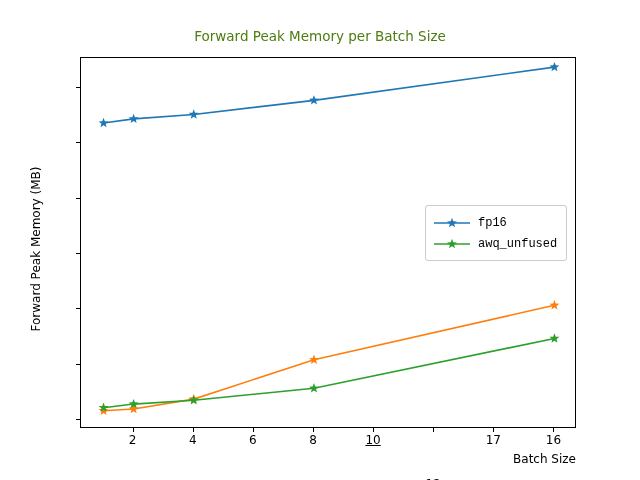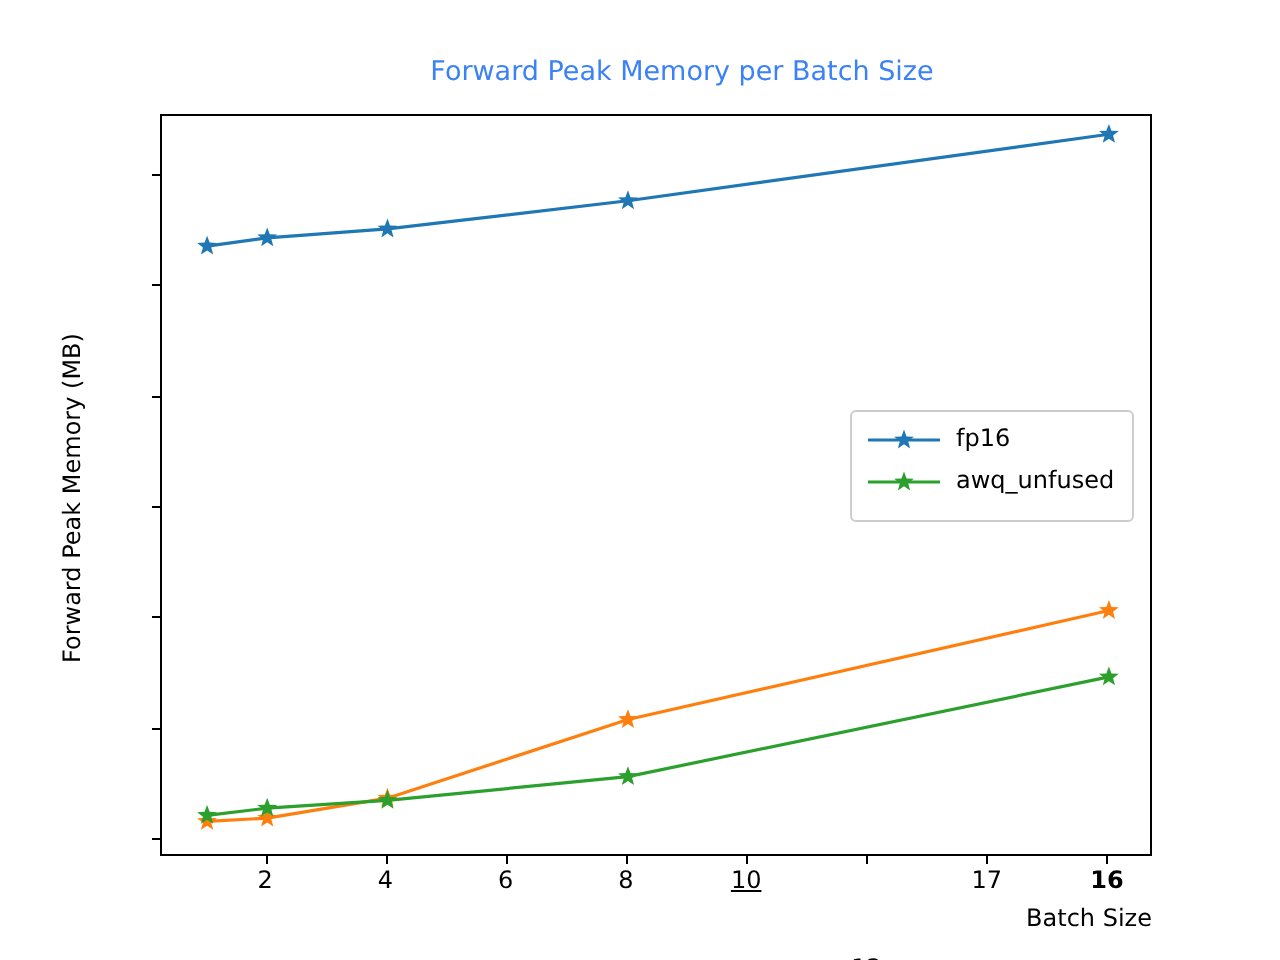--- a/index.html
+++ b/index.html
@@ -15,26 +15,26 @@
     color: #000000;
   }
   #figure {
     position: relative;
     width: 640px;
     height: 480px;
     background: #ffffff;
   }
   #chart-title {
     position: absolute;
-    left: 93px;
+    left: 72px;
     top: 28px;
     width: 496px;
     text-align: center;
     font-size: 13.5px;
-    color: #3b82f6;
+    color: #4d7c0f;
     white-space: nowrap;
   }
   #plot-area {
     position: absolute;
     left: 80px;
     top: 57px;
     width: 496px;
     height: 371px;
     border: 1.1px solid #000000;
     box-sizing: border-box;
@@ -95,22 +95,23 @@
     left: 425px;
     top: 205px;
     background: #ffffff;
     border: 0.9px solid #cccccc;
     border-radius: 3px;
     padding: 6px 9px 6px 7px;
     box-sizing: border-box;
   }
   .legend-row {
     display: flex;
-    align-items: flex-start;
+    align-items: center;
     height: 21px;
+    font-family: Liberation Mono, monospace;
   }
   .legend-sample {
     width: 38px;
     height: 14px;
     flex: 0 0 38px;
     margin-right: 7px;
   }
   .legend-text {
     font-size: 12px;
     white-space: nowrap;
@@ -129,21 +130,21 @@
 
   <div id="ytick-labels"></div>
   <div id="xtick-labels">
       <div class="xtick-label" style="left: 132.606px;">2</div>
       <div class="xtick-label" style="left: 192.727px;">4</div>
       <div class="xtick-label" style="left: 252.848px;">6</div>
       <div class="xtick-label" style="left: 312.97px;">8</div>
       <div class="xtick-label" style="left: 373.091px; text-decoration: underline;">10</div>
       <div class="xtick-label" style="left: 433.212px; margin-top: 44px;">12</div>
       <div class="xtick-label" style="left: 493.333px;">17</div>
-      <div class="xtick-label" style="left: 553.455px; font-weight: bold;">16</div>
+      <div class="xtick-label" style="left: 553.455px;">16</div>
     </div>
 
   <div id="plot-area">
     <svg id="plot-svg" viewBox="0 0 496 371" preserveAspectRatio="none">
         <g>
           <polyline points="22.55,65.06 52.61,60.91 112.73,56.48 232.97,42.36 473.45,9.14" fill="none" stroke="#1f77b4" stroke-width="1.6"></polyline>
           <path d="M22.55 59.86L23.83 63.30L27.49 63.46L24.62 65.74L25.60 69.27L22.55 67.25L19.49 69.27L20.47 65.74L17.60 63.46L21.26 63.30Z" fill="#1f77b4"></path>
           <path d="M52.61 55.71L53.89 59.14L57.55 59.30L54.68 61.59L55.66 65.12L52.61 63.09L49.55 65.12L50.53 61.59L47.66 59.30L51.32 59.14Z" fill="#1f77b4"></path>
           <path d="M112.73 51.28L114.01 54.71L117.67 54.87L114.80 57.16L115.78 60.69L112.73 58.66L109.67 60.69L110.65 57.16L107.78 54.87L111.44 54.71Z" fill="#1f77b4"></path>
           <path d="M232.97 37.16L234.25 40.59L237.92 40.75L235.05 43.04L236.03 46.57L232.97 44.54L229.91 46.57L230.89 43.04L228.02 40.75L231.69 40.59Z" fill="#1f77b4"></path>

